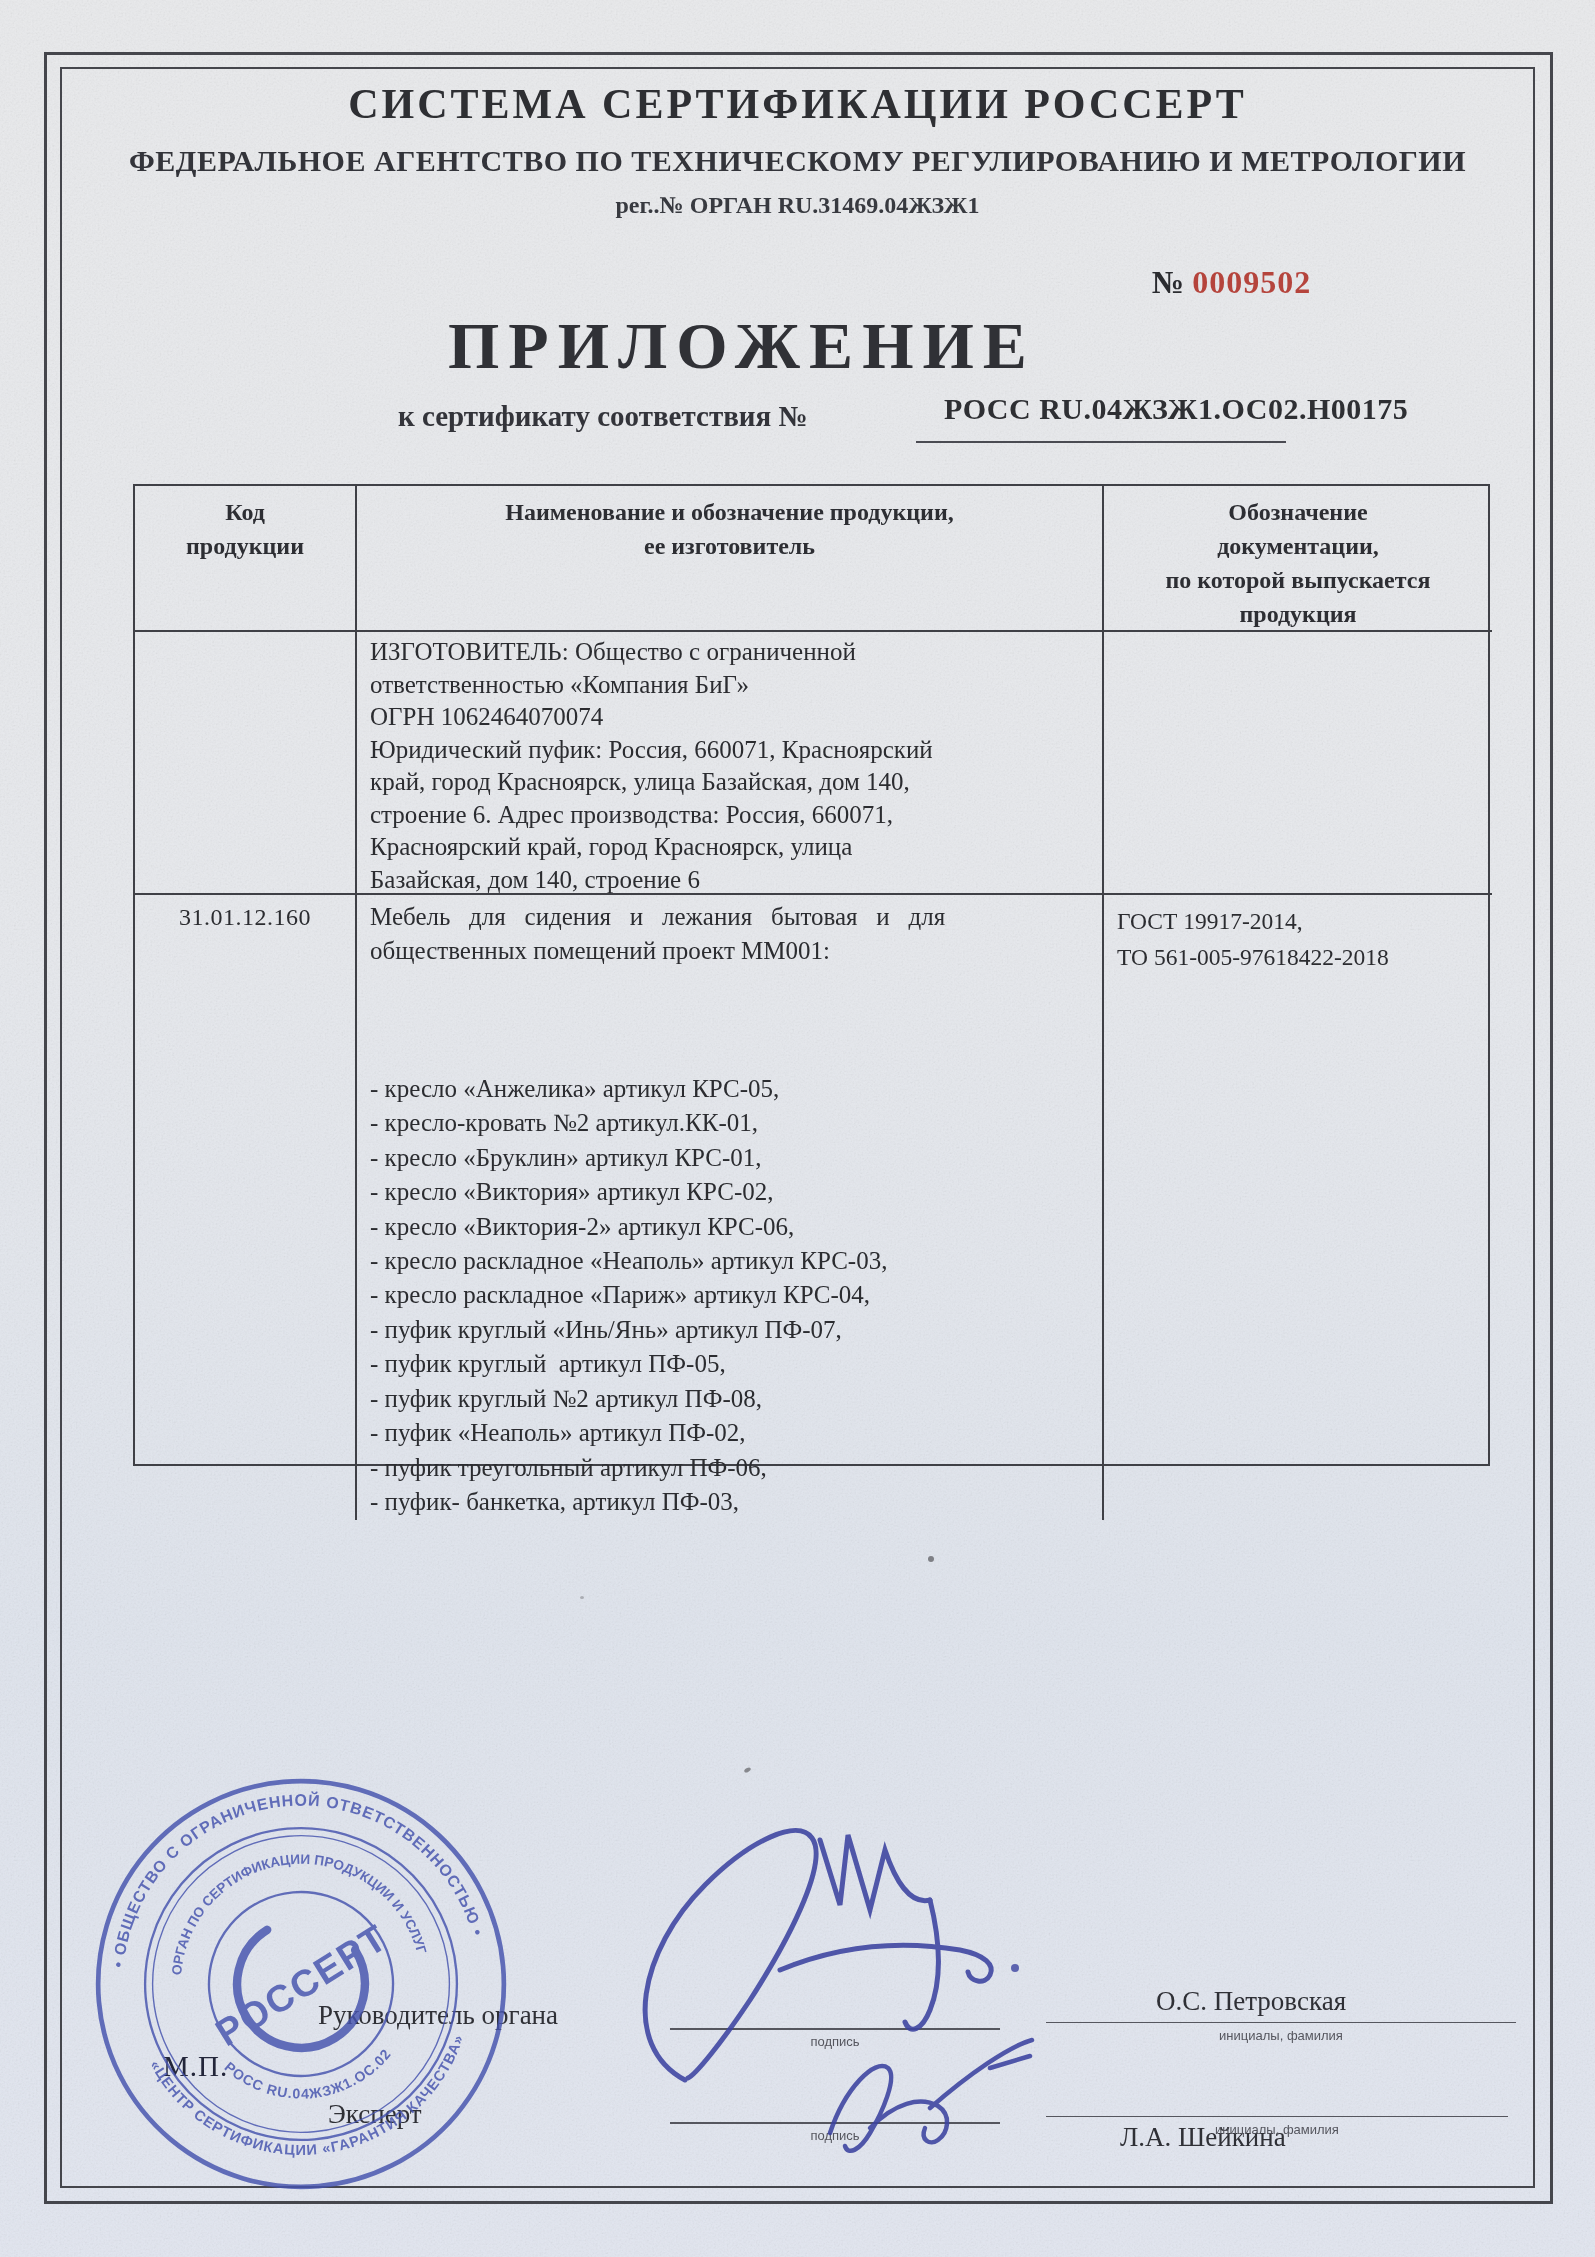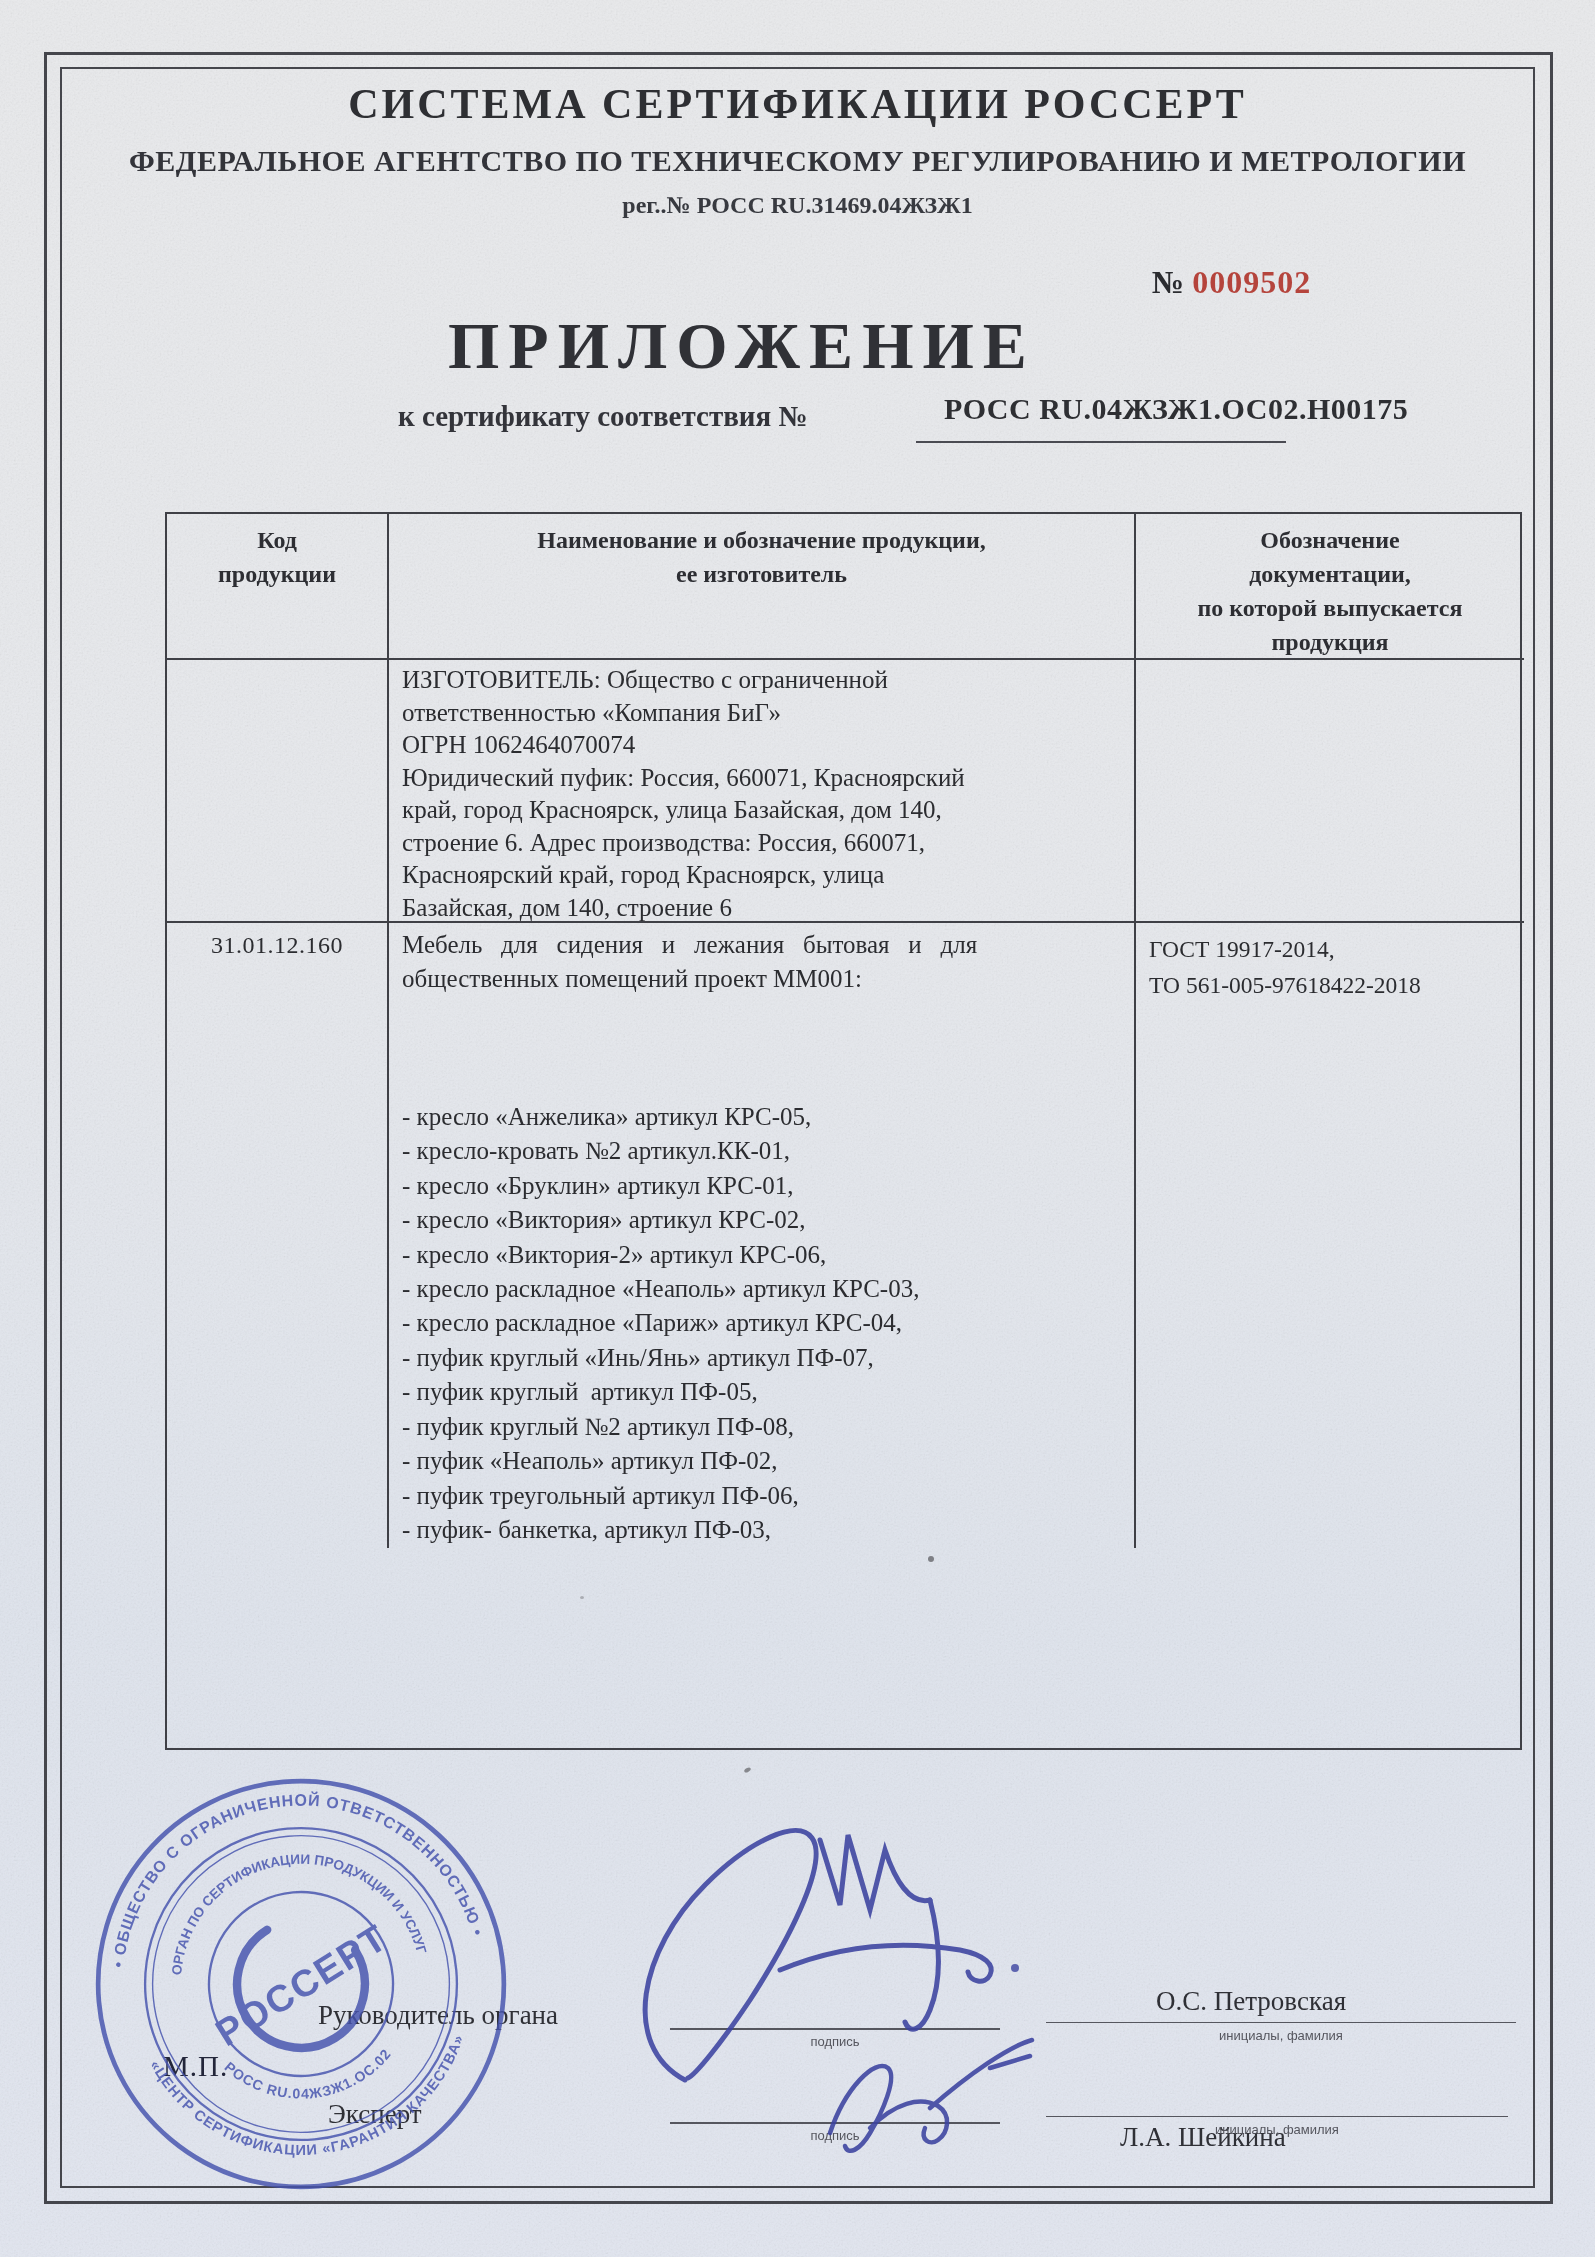--- a/index.html
+++ b/index.html
@@ -22,27 +22,27 @@
   .regline{left:0;right:0;top:192px;text-align:center;font-size:24px;font-weight:bold;color:#383a40;}
   .blank-no{left:1152px;top:264px;font-size:32px;font-weight:bold;white-space:nowrap;}
   .blank-no .num{color:#b5443c;letter-spacing:1px;}
   .doc-title{left:448px;top:308px;font-size:66px;font-weight:bold;letter-spacing:9px;color:#303136;}
   .cert-label{left:398px;top:400px;font-size:29px;font-weight:bold;color:#33343a;}
   .cert-number{left:944px;top:392px;font-size:30px;font-weight:bold;letter-spacing:0.5px;color:#2e2f33;white-space:nowrap;}
   .cert-underline{left:916px;top:441px;width:370px;height:0;border-top:2px solid #4a4b52;}
 
   
   .cert-table{
-    left:133px;top:512px;width:1357px;height:1238px;
+    left:133px;top:484px;width:1357px;height:982px;
     display:grid;
     grid-template-columns:222px 747px 388px;
     grid-template-rows:146px 263px 625px;
     border:2.5px solid #3f4046;
     box-sizing:border-box;
-    z-index:2;position:absolute;margin-left:32px;
+    z-index:2;position:absolute;
   }
   .cell{border-right:2px solid #3f4046;border-bottom:2px solid #3f4046;box-sizing:border-box;overflow:hidden;}
   .cell.last-col{border-right:none;}
   .cell.last-row{border-bottom:none;}
   .th{font-weight:bold;text-align:center;font-size:24px;line-height:34px;padding-top:9px;white-space:pre-line;color:#2d2e33;}
   .man-text{padding:4px 10px 0 13px;font-size:25px;line-height:32.5px;}
   .man-text div{white-space:pre;}
   .code-cell{text-align:center;padding-top:9px;font-size:24px;letter-spacing:0.5px;}
   .prod-text{padding:5px 8px 0 13px;font-size:25px;line-height:34.4px;}
   .prod-text div{white-space:pre;}
@@ -72,21 +72,21 @@
       <feColorMatrix type="saturate" values="0"></feColorMatrix>
     </filter>
     <rect width="1595" height="2257" filter="url(#paperNoise)" opacity="0.16"></rect>
   </svg>
 
   <div class="frame-outer"></div>
   <div class="frame-inner"></div>
 
   <div class="abs sys-title">СИСТЕМА СЕРТИФИКАЦИИ РОССЕРТ</div>
   <div class="abs agency">ФЕДЕРАЛЬНОЕ АГЕНТСТВО ПО ТЕХНИЧЕСКОМУ РЕГУЛИРОВАНИЮ И МЕТРОЛОГИИ</div>
-  <div class="abs regline">рег..№ РОСС RU.31469.04ЖЗЖ1</div>
+  <div class="abs regline">рег..№ ОРГАН RU.31469.04ЖЗЖ1</div>
   <div class="abs blank-no">
     <span>№</span>
     <span class="num">0009502</span>
   </div>
   <div class="abs doc-title">ПРИЛОЖЕНИЕ</div>
   <div class="abs cert-label">к сертификату соответствия №</div>
   <div class="abs cert-number">РОСС RU.04ЖЗЖ1.ОС02.Н00175</div>
   <div class="abs cert-underline"></div>
 
   <div class="cert-table">

